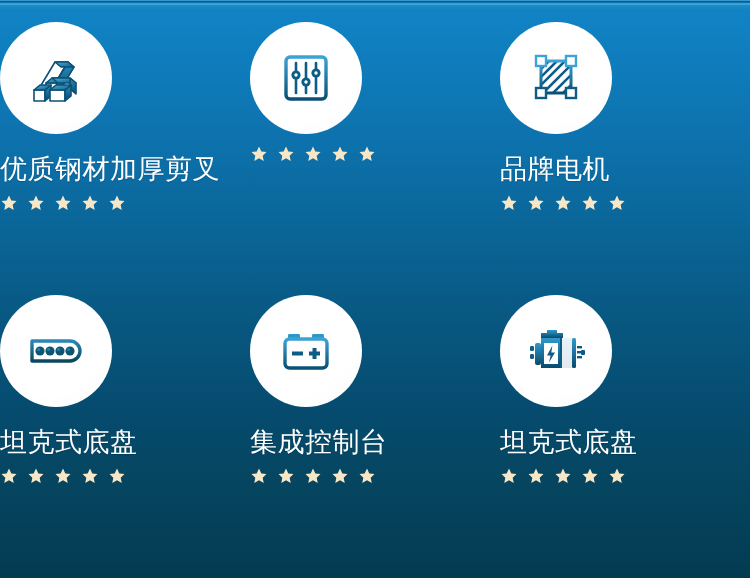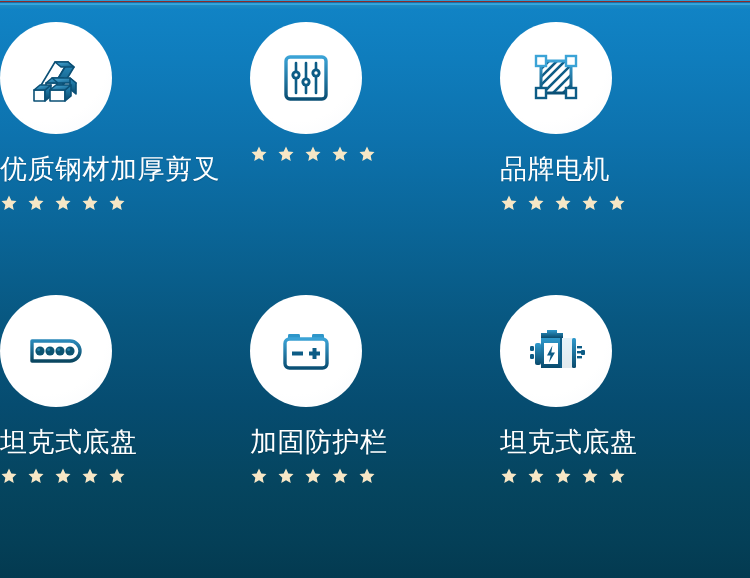--- a/index.html
+++ b/index.html
@@ -307,21 +307,21 @@
           <rect x="38" y="15" width="12" height="5" rx="1.4" fill="#2e96c9"></rect>
           <rect x="11" y="20" width="42" height="29" rx="4.5" fill="none" stroke="url(#g5)" stroke-width="3.4"></rect>
           <g stroke="#0d5c86" stroke-width="4" stroke-linecap="butt">
             <line x1="18" y1="34.5" x2="29" y2="34.5"></line>
             <line x1="35" y1="34.5" x2="46" y2="34.5"></line>
             <line x1="40.5" y1="29" x2="40.5" y2="40"></line>
           </g>
         </svg>
         </span>
       </div>
-      <div class="label">加固防护栏</div>
+      <div class="label">集成控制台</div>
       <div class="stars">
         <svg class="star" viewBox="0 0 24 24">
             <polygon fill="#f7e7c6" points="12,2 15.1,8.6 22,9.3 16.9,14.2 18.3,21.3 12,17.8 5.7,21.3 7.1,14.2 2,9.3 8.9,8.6"></polygon>
           </svg>
         <svg class="star" viewBox="0 0 24 24">
             <polygon fill="#f7e7c6" points="12,2 15.1,8.6 22,9.3 16.9,14.2 18.3,21.3 12,17.8 5.7,21.3 7.1,14.2 2,9.3 8.9,8.6"></polygon>
           </svg>
         <svg class="star" viewBox="0 0 24 24">
             <polygon fill="#f7e7c6" points="12,2 15.1,8.6 22,9.3 16.9,14.2 18.3,21.3 12,17.8 5.7,21.3 7.1,14.2 2,9.3 8.9,8.6"></polygon>
           </svg>

